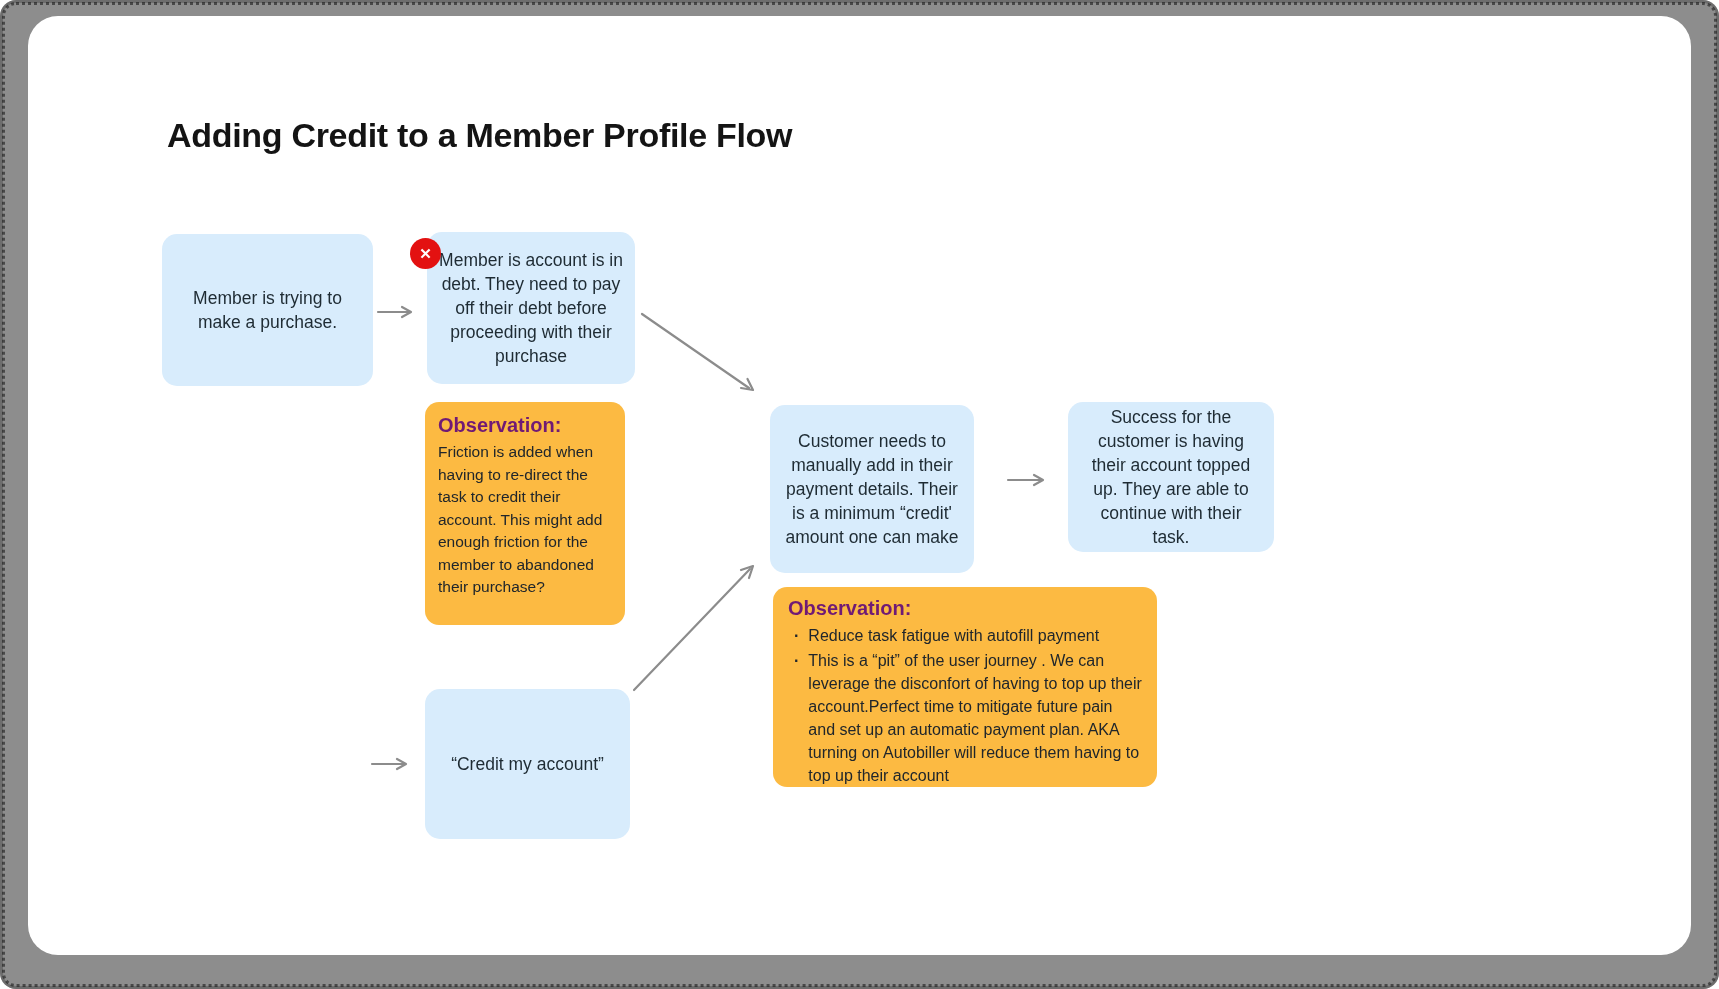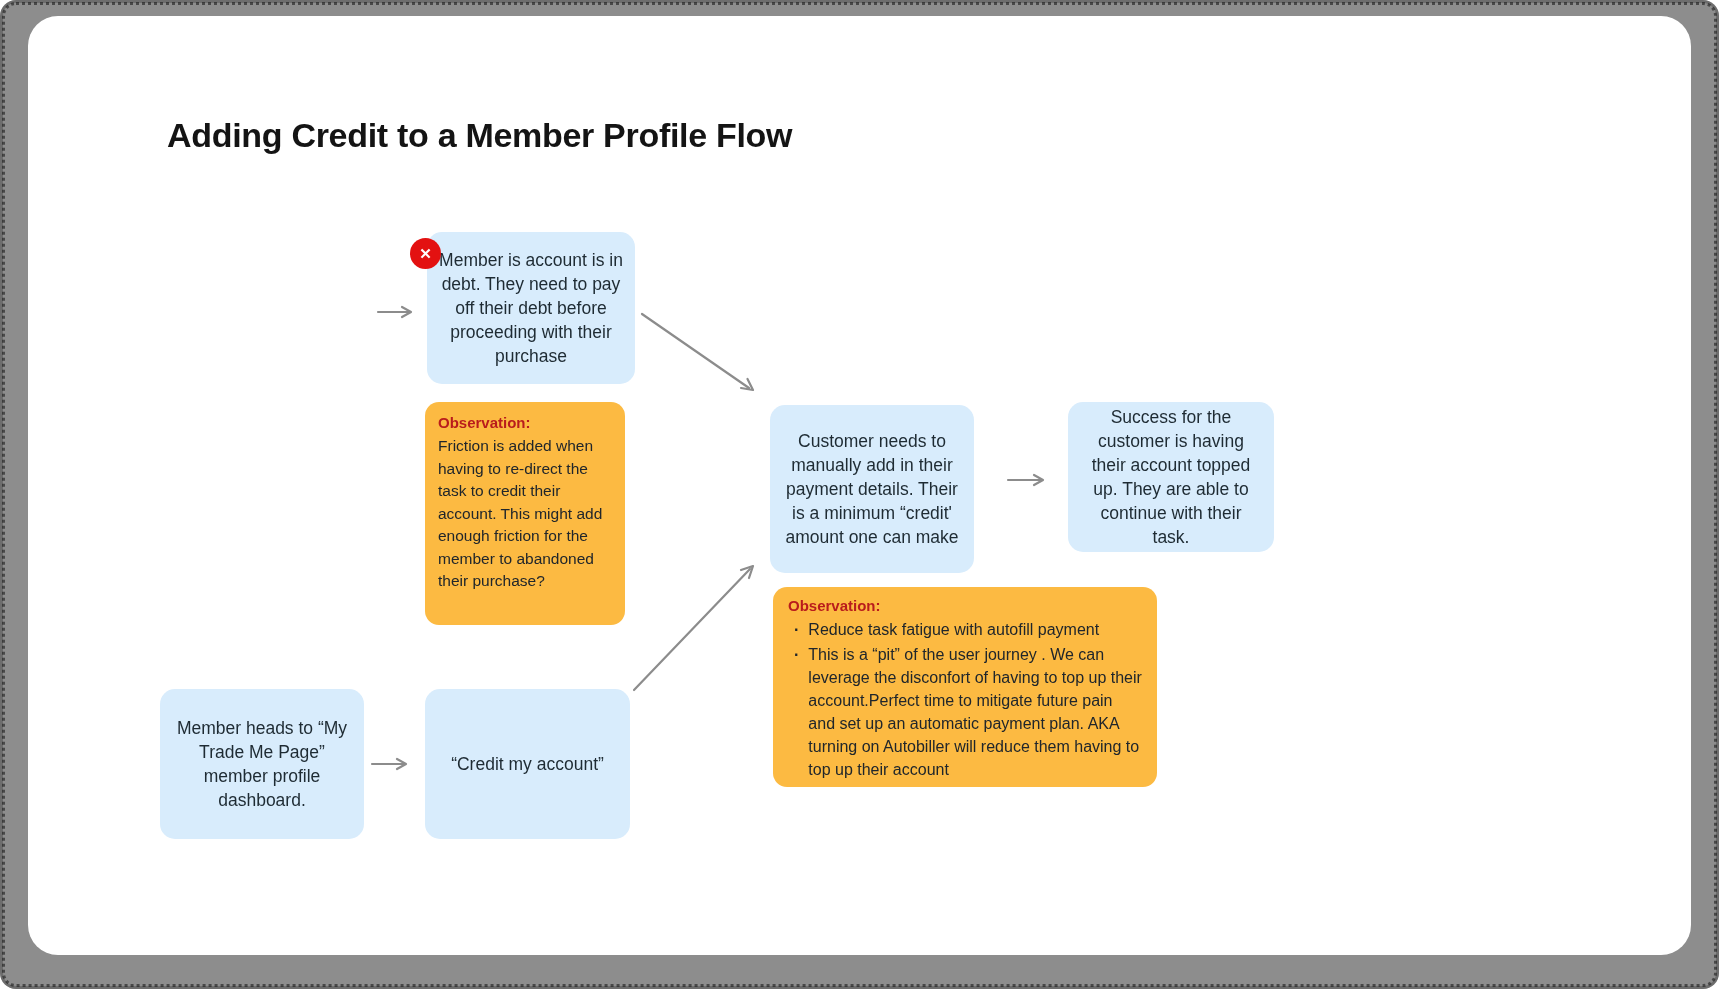--- a/index.html
+++ b/index.html
@@ -77,23 +77,23 @@
   }
   .note {
     position: absolute;
     background: #FCBA42;
     border-radius: 14px;
     box-sizing: border-box;
     color: #20262B;
   }
   .note-title {
     font-weight: 700;
-    font-size: 15px;
+    font-size: 20px;
     margin-bottom: 4px;
-    color: #b91c1c;
+    color: #701a75;
   }
   .note-body {
     font-size: 15.5px;
     line-height: 22.5px;
   }
   .note-list {
     list-style: none;
     margin: 2px 0 0 0;
     padding: 0;
     font-size: 16px;
@@ -161,20 +161,23 @@
     <g>
       <path d="M372,764 H405"></path>
       <path d="M397,759 L406,764 L397,769"></path>
     </g>
     <g>
       <path d="M634,690 L750,569"></path>
       <path d="M749,578 L753,566 L741,570"></path>
     </g>
   </svg>
 
+  <div class="node n-start">
+    <span>Member is trying to make a purchase.</span>
+  </div>
 
   <div class="node n-debt">
     <span>Member is account is in debt. They need to pay off their debt before proceeding with their purchase</span>
   </div>
 
   <div class="badge">
     <span>✕</span>
   </div>
 
   <div class="note note-1">
@@ -197,20 +200,17 @@
         <span class="bullet">·</span>
         <span>Reduce task fatigue with autofill payment</span>
       </li>
       <li>
         <span class="bullet">·</span>
         <span>This is a “pit” of the user journey . We can leverage the disconfort of having to top up their account.Perfect time to mitigate future pain and set up an automatic payment plan. AKA turning on Autobiller will reduce them having to top up their account</span>
       </li>
     </ul>
   </div>
 
-  <div class="node n-dash">
-    <span>Member heads to “My Trade Me Page” member profile dashboard.</span>
-  </div>
 
   <div class="node n-credit">
     <span>“Credit my account”</span>
   </div>
 </div>
 
 </body></html>

